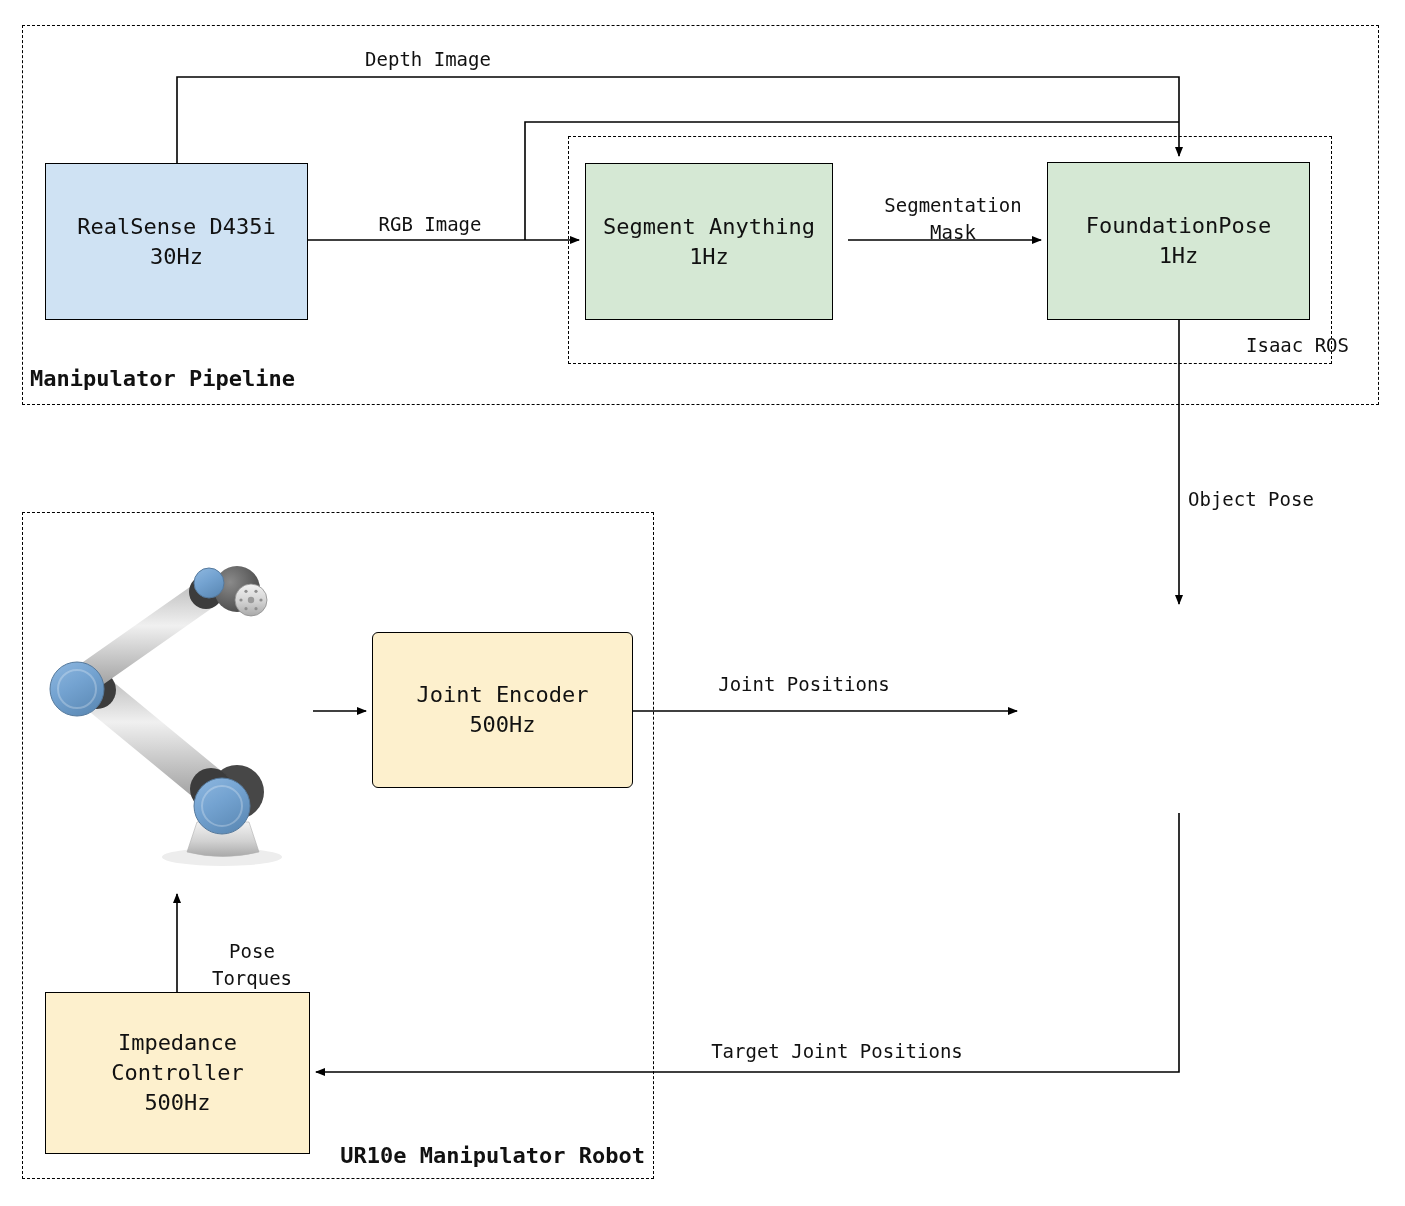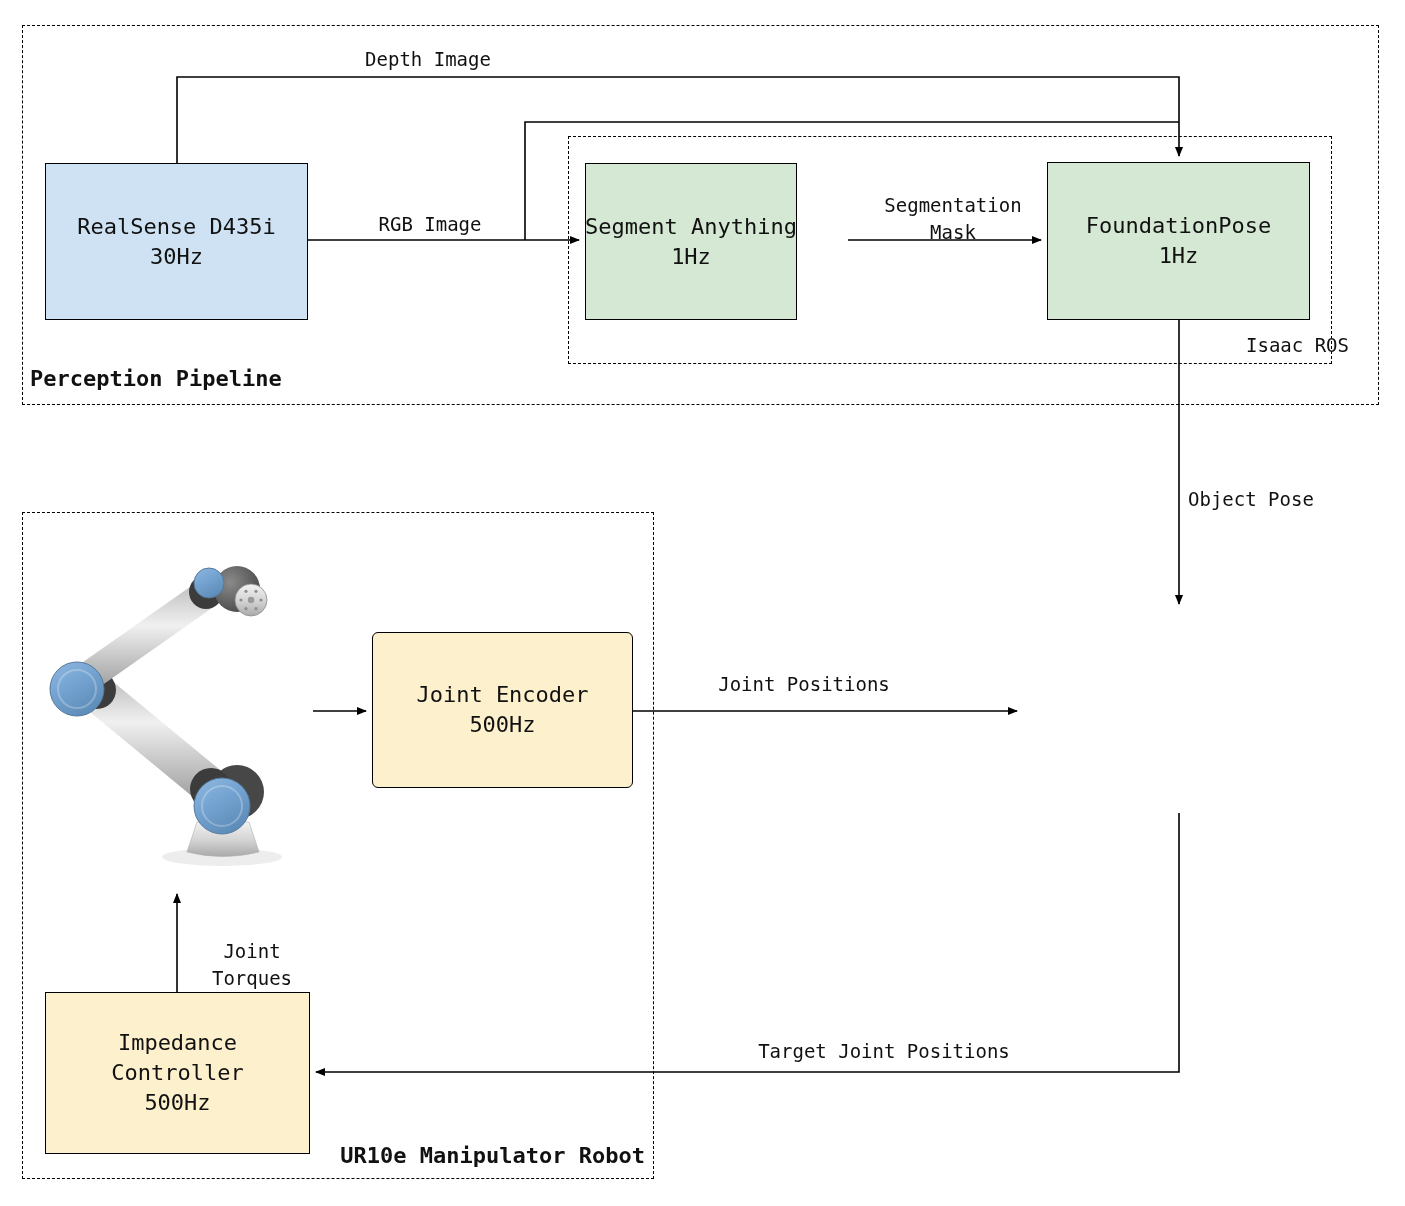--- a/index.html
+++ b/index.html
@@ -109,30 +109,30 @@
           <circle cx="246" cy="591.3" r="1.6"></circle>
           <circle cx="256" cy="591.3" r="1.6"></circle>
       </g>
     </g>
   </svg>
 
   <div class="group" style="left:22px;top:25px;width:1355px;height:378px;"></div>
   <div class="group" style="left:568px;top:136px;width:762px;height:226px;"></div>
   <div class="group" style="left:22px;top:512px;width:630px;height:665px;"></div>
 
-  <div class="glabel" style="left:30px;top:366px;">Perception Pipeline</div>
+  <div class="glabel" style="left:30px;top:366px;">Manipulator Pipeline</div>
   <div class="glabel regular" style="left:1180px;top:334px;width:142px;text-align:right;">Isaac ROS</div>
   <div class="glabel" style="left:330px;top:1143px;width:315px;text-align:right;">UR10e Manipulator Robot</div>
 
   <div class="node" style="left: 45px; top: 163px; width: 263px; height: 157px; background-color: rgb(207, 226, 243);">
     <div class="nl">RealSense D435i</div>
     <div class="nl">30Hz</div>
   </div>
 
-  <div class="node" style="left: 585px; top: 163px; width: 212px; height: 157px; background-color: rgb(213, 232, 212);">
+  <div class="node" style="left: 585px; top: 163px; width: 248px; height: 157px; background-color: rgb(213, 232, 212);">
     <div class="nl">Segment Anything</div>
     <div class="nl">1Hz</div>
   </div>
 
   <div class="node" style="left: 1047px; top: 162px; width: 263px; height: 158px; background-color: rgb(213, 232, 212);">
     <div class="nl">FoundationPose</div>
     <div class="nl">1Hz</div>
   </div>
 
 
@@ -148,19 +148,19 @@
   </div>
 
   <div class="elabel" style="left:328px;top:46px;width:200px;">Depth Image</div>
   <div class="elabel" style="left:330px;top:211px;width:200px;">RGB Image</div>
   <div class="elabel" style="left:853px;top:192px;width:200px;">
     <div>Segmentation</div>
     <div>Mask</div>
   </div>
   <div class="elabel left" style="left:1188px;top:486px;width:220px;">Object Pose</div>
   <div class="elabel" style="left:704px;top:671px;width:200px;">Joint Positions</div>
-  <div class="elabel" style="left:734px;top:1038px;width:300px;">Target Joint Positions</div>
+  <div class="elabel" style="left:687px;top:1038px;width:300px;">Target Joint Positions</div>
   <div class="elabel" style="left:192px;top:938px;width:120px;">
-    <div>Joint</div>
+    <div>Pose</div>
     <div>Torques</div>
   </div>
 
 </div>
 
 </body></html>

